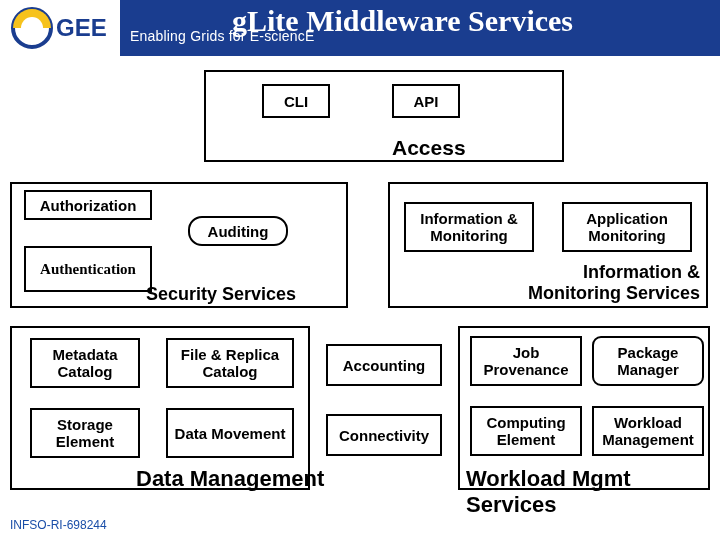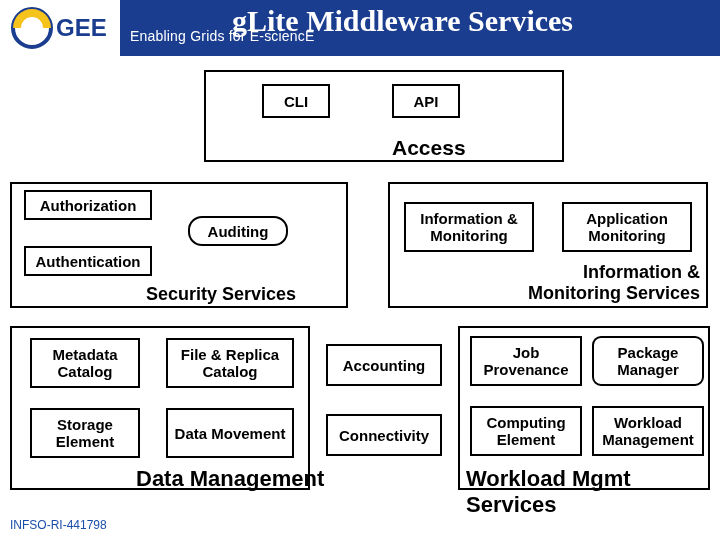--- a/index.html
+++ b/index.html
@@ -89,21 +89,21 @@
 </div>
 
 <div class="big" style="left:204px; top:70px; width:360px; height:92px;"></div>
 <div class="box" style="left:262px; top:84px; width:68px; height:34px;">CLI</div>
 <div class="box" style="left:392px; top:84px; width:68px; height:34px;">API</div>
 <div class="label" style="left:392px; top:136px; font-size:21px;">Access</div>
 
 <div class="big" style="left:10px; top:182px; width:338px; height:126px;"></div>
 <div class="box" style="left:24px; top:190px; width:128px; height:30px;">Authorization</div>
 <div class="box" style="left:188px; top:216px; width:100px; height:30px;border-radius:14px;">Auditing</div>
-<div class="box" style="left:24px; top:246px; width:128px; height:30px;">Authentication</div>
+<div class="box" style="left:24px; top:246px; width:128px; height:46px;font-family:Liberation Serif, serif;">Authentication</div>
 <div class="label" style="left:146px; top:284px; font-size:18px;">Security Services</div>
 
 <div class="big" style="left:388px; top:182px; width:320px; height:126px;"></div>
 <div class="box" style="left:404px; top:202px; width:130px; height:50px;">Information &amp; Monitoring</div>
 <div class="box" style="left:562px; top:202px; width:130px; height:50px;">Application Monitoring</div>
 <div class="label" style="left:488px; top:262px; font-size:18px; text-align:right; width:212px;">Information &amp; Monitoring Services</div>
 
 <div class="big" style="left:10px; top:326px; width:300px; height:164px;"></div>
 <div class="box" style="left:30px; top:338px; width:110px; height:50px;">Metadata Catalog</div>
 <div class="box" style="left:166px; top:338px; width:128px; height:50px;">File &amp; Replica Catalog</div>
@@ -114,13 +114,13 @@
 <div class="box" style="left:326px; top:344px; width:116px; height:42px;">Accounting</div>
 <div class="box" style="left:326px; top:414px; width:116px; height:42px;">Connectivity</div>
 
 <div class="big" style="left:458px; top:326px; width:252px; height:164px;"></div>
 <div class="box" style="left:470px; top:336px; width:112px; height:50px;">Job Provenance</div>
 <div class="box" style="left:592px; top:336px; width:112px; height:50px;border-radius:9px;">Package Manager</div>
 <div class="box" style="left:470px; top:406px; width:112px; height:50px;">Computing Element</div>
 <div class="box" style="left:592px; top:406px; width:112px; height:50px;">Workload Management</div>
 <div class="label" style="left:466px; top:466px; font-size:22px;">Workload Mgmt Services</div>
 
-<div class="footer">INFSO-RI-441798</div>
+<div class="footer">INFSO-RI-698244</div>
 
 </body></html>

